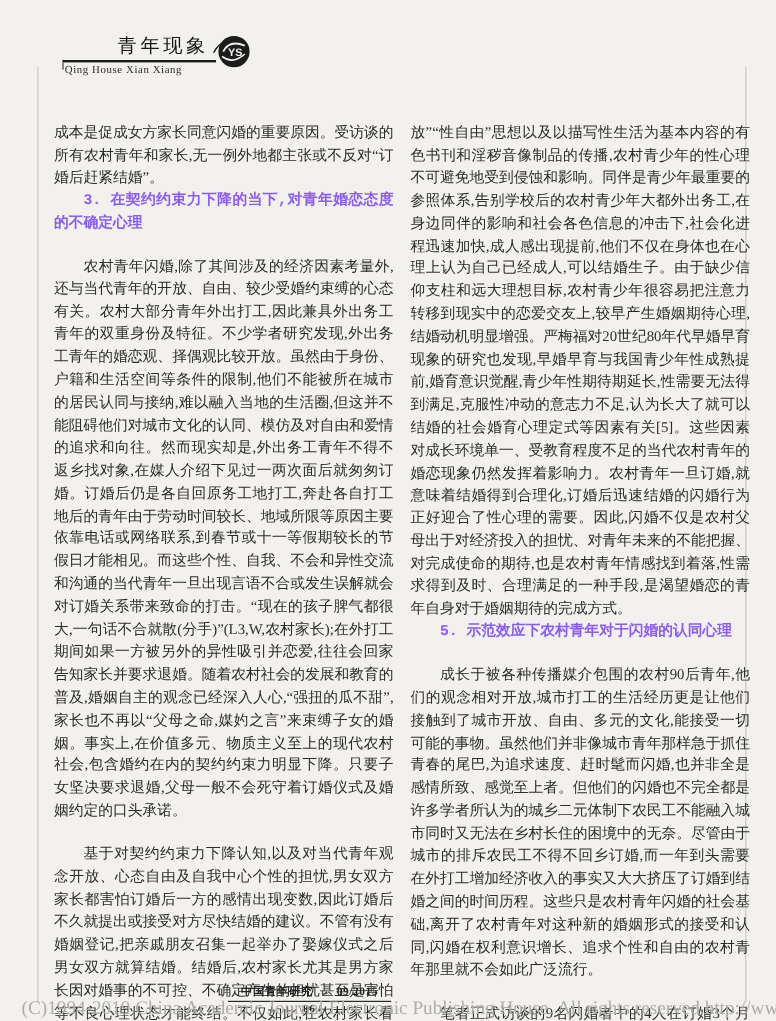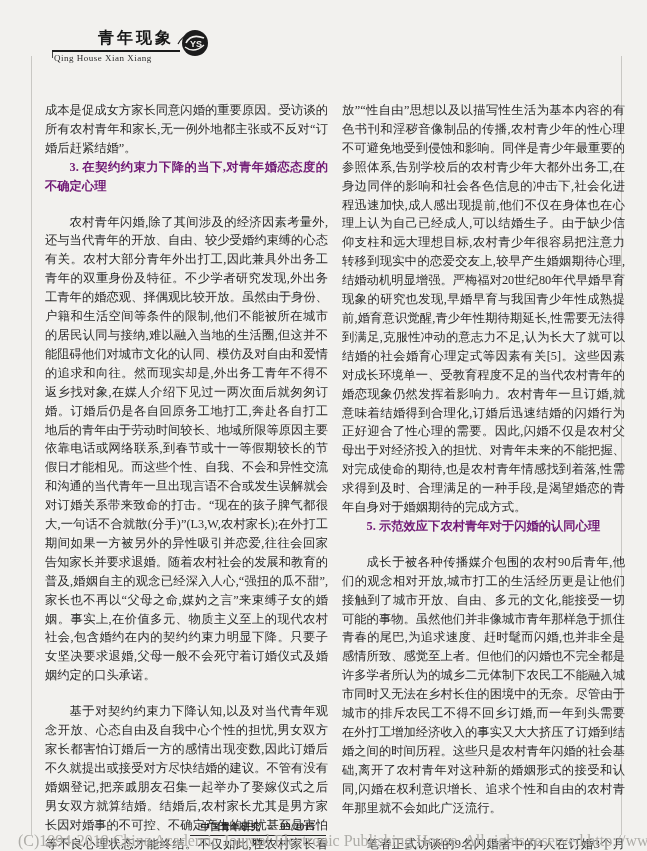--- a/index.html
+++ b/index.html
@@ -12,21 +12,21 @@
   }
   .scan-edge { position:absolute; width:1px; background:#c9c8c4; top:56px; bottom:16px; }
   .scan-edge.left { left:31px; }
   .scan-edge.right { left:621px; }
 
   
   .header { position:absolute; top:28px; left:52px; height:48px; }
   .logo { display:flex; align-items:flex-start; }
   .logo-text { position:relative; }
   .logo-title {
-    font-size:16px; font-weight:bold; letter-spacing:3px; color:#171717;
+    font-size:16px; font-weight:normal; letter-spacing:3px; color:#171717;
     text-align:right; padding:0 6px 1px 46px;
     border-bottom:2px solid #1c1c1c;
     font-family:"Liberation Serif", serif;
   }
   .logo-pinyin {
     font-size:9px; color:#2a2a2a; letter-spacing:0.5px;
     padding:1px 2px 0 2px; position:relative;
     font-family:"Liberation Serif", serif;
   }
   .logo-pinyin::before {
@@ -41,22 +41,22 @@
   }
   .col {
     width:283px;
     font-size:12.3px; line-height:18.9px;
     text-align:justify;
     color:#2b2b2b;
   }
   .para { text-indent:2em;margin-top:17px; }
   .para.no-indent { text-indent:0; }
   .heading {
-    font-family:Liberation Serif, serif;
-    font-weight:bold; color:#701a75;
+    font-family:Liberation Mono, monospace;
+    font-weight:bold; color:#8b5cf6;
     text-indent:2em;
   }
 
   
   .page-footer {
     position:absolute; top:816px; left:0; width:516px;
     text-align:center; color:#222;
   }
   .footer-rule {
     display:inline-block;

